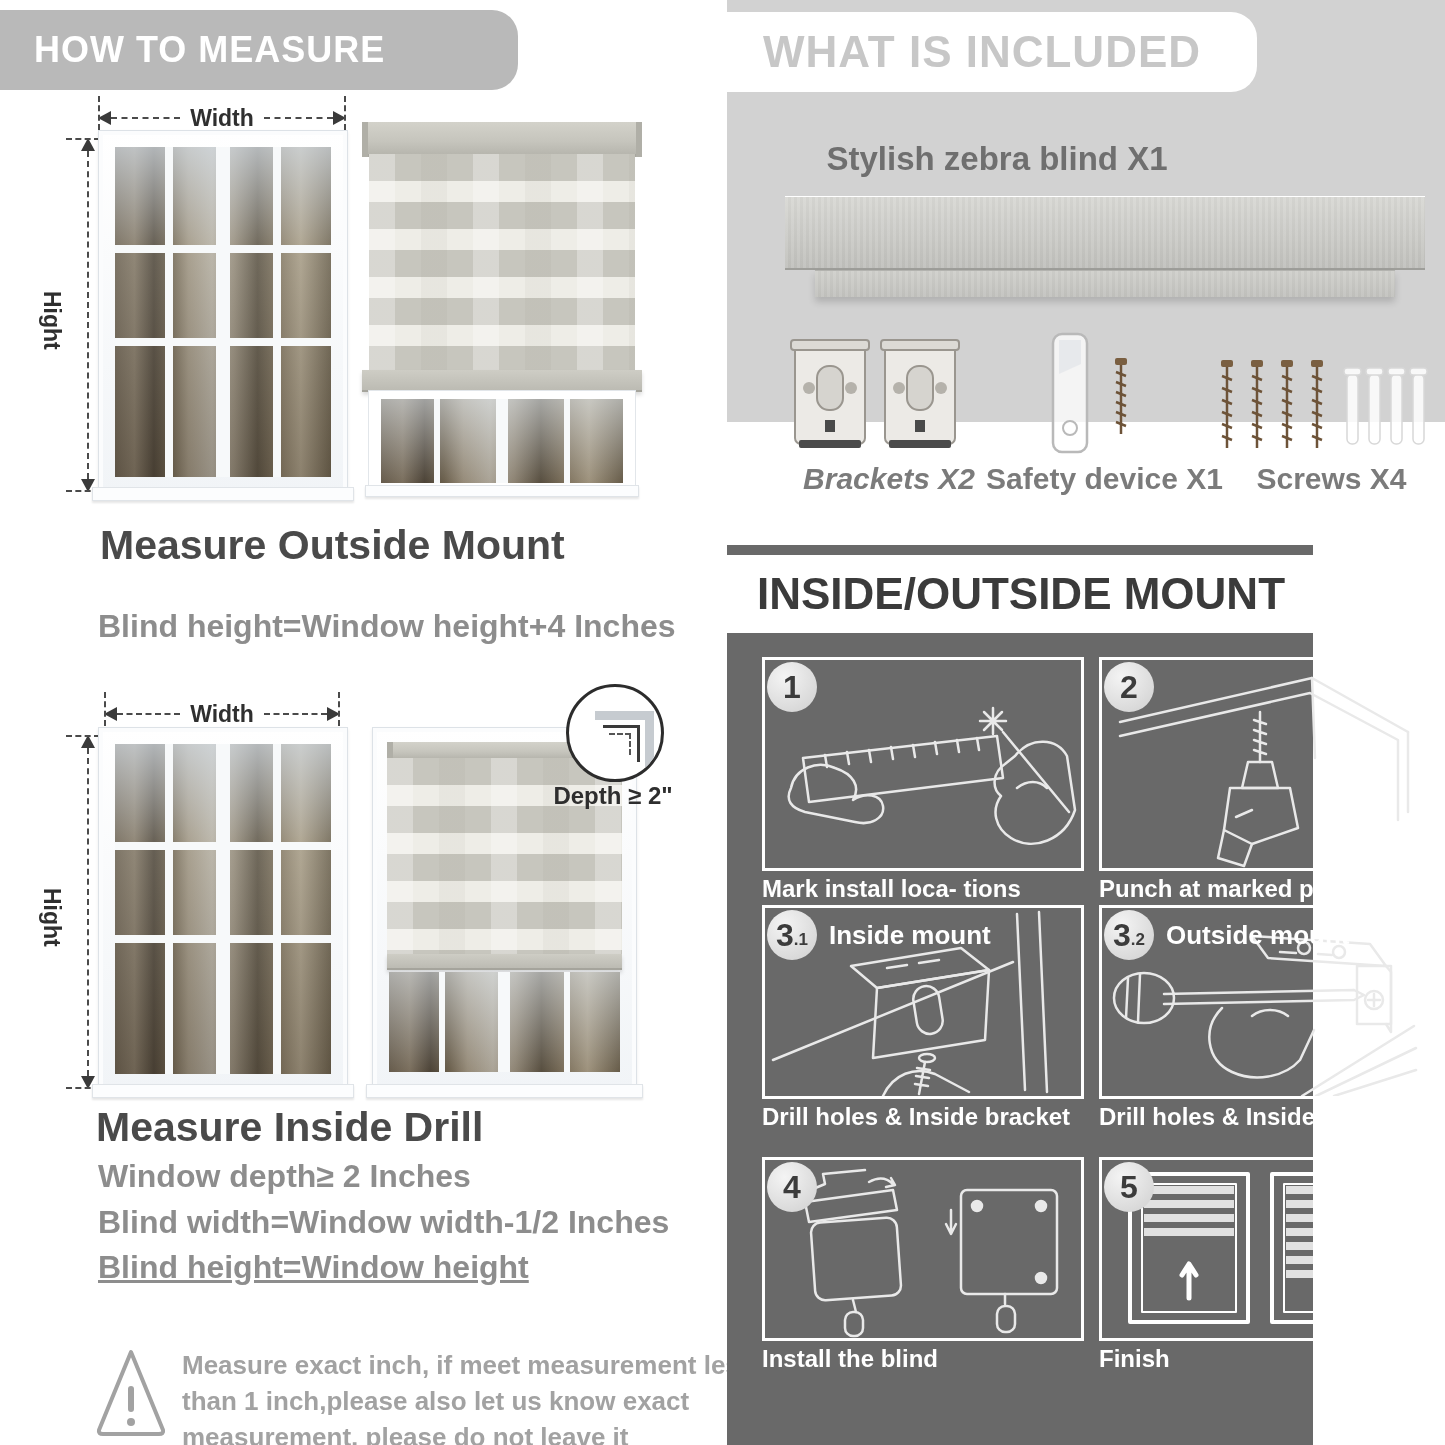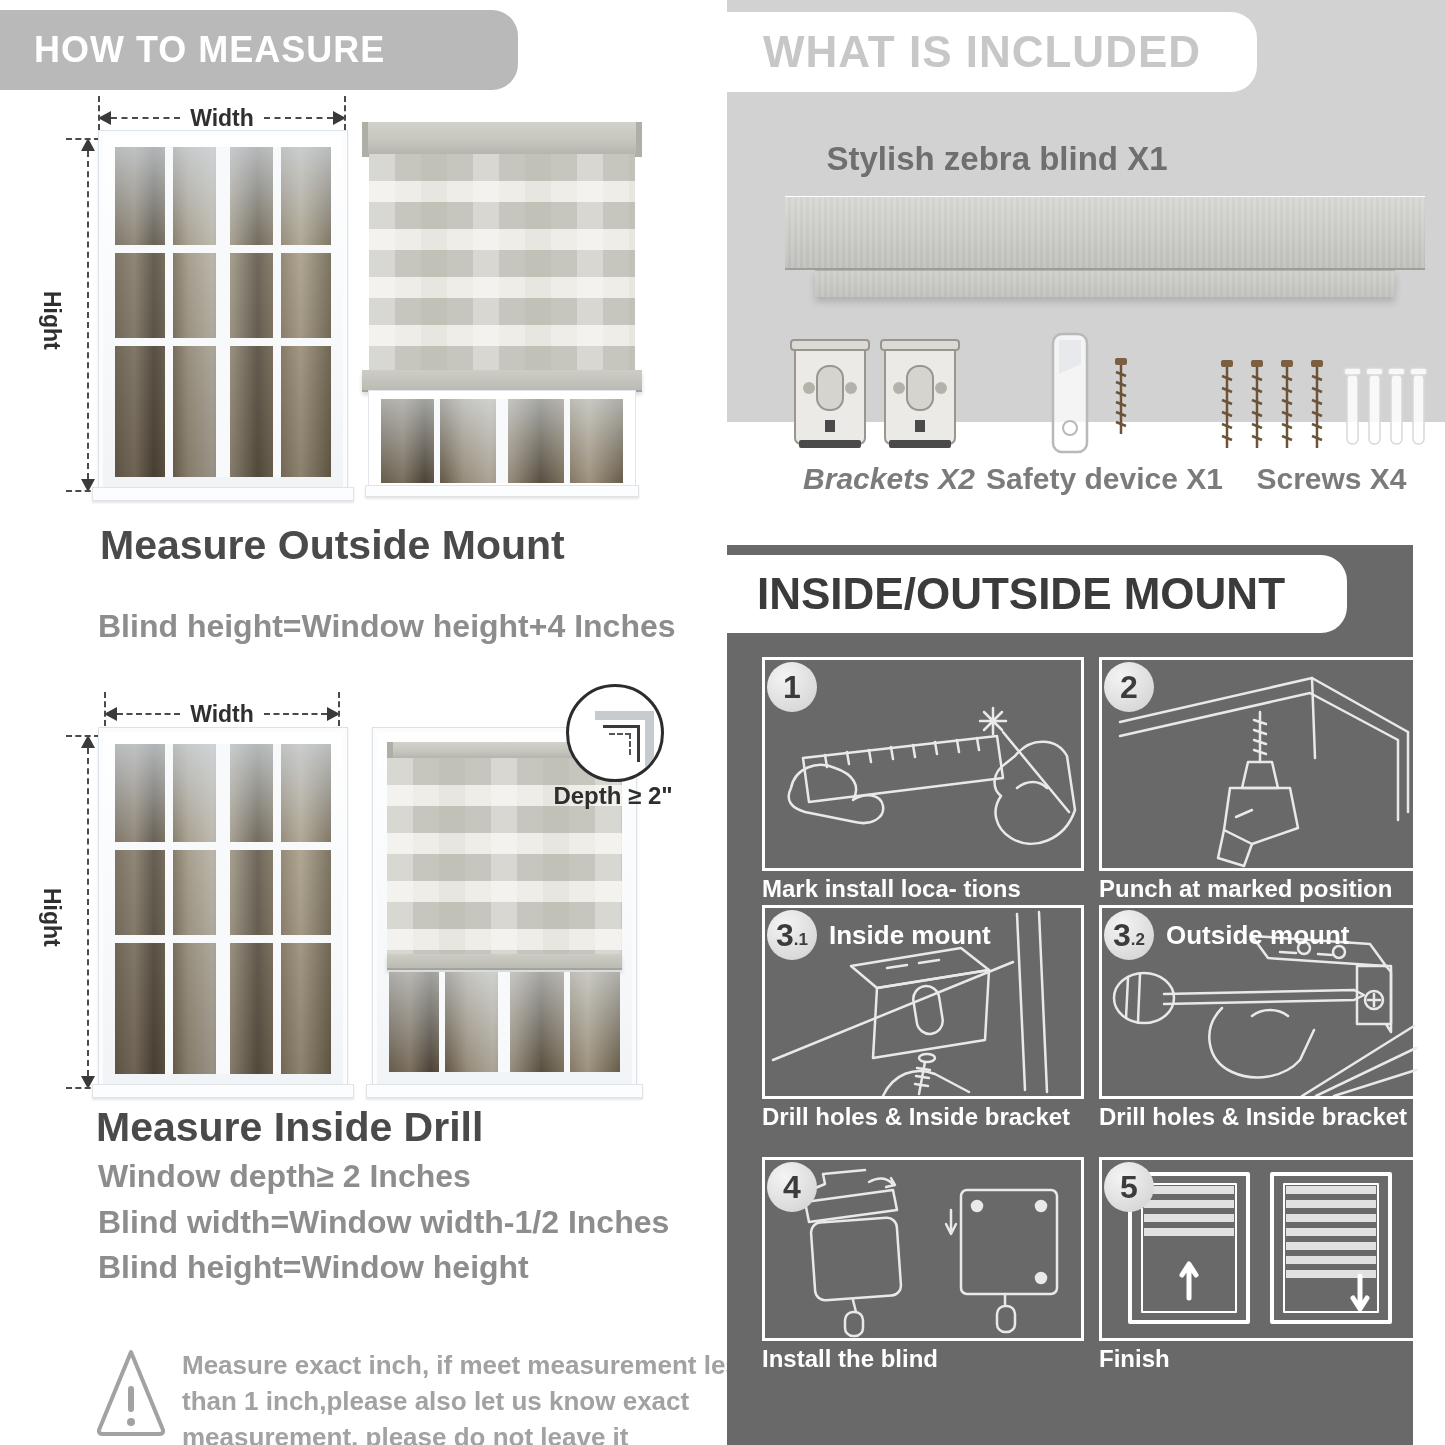--- a/index.html
+++ b/index.html
@@ -79,21 +79,21 @@
       repeating-linear-gradient(90deg, rgba(255,255,255,.07) 0 3px, rgba(0,0,0,.02) 3px 6px),
       linear-gradient(180deg,#d8d8d4 0%,#cbcbc7 55%,#c0c0bc 100%);
       border-bottom:2px solid #9e9e9a;box-shadow:0 1px 0 #ffffff inset;}
   .cassette-rail{margin:0 30px;height:26px;background:
       repeating-linear-gradient(90deg, rgba(255,255,255,.06) 0 3px, rgba(0,0,0,.02) 3px 6px),
       linear-gradient(180deg,#cfcfcb,#c2c2be);
       border-top:1px solid #b3b3af;box-shadow:0 5px 7px rgba(0,0,0,.16);}
   .item-label{font-size:30px;font-weight:bold;color:#7b7b7b;text-align:center;white-space:nowrap;}
 
   
-  .right-bottom{position:absolute;left:727px;top:545px;width:686px;height:900px;background:#696969;}
+  .right-bottom{position:absolute;left:727px;top:545px;width:586px;height:900px;background:#696969;}
   .panel{position:absolute;border:3px solid #ffffff;}
   .badge{position:absolute;left:2px;top:2px;width:50px;height:50px;border-radius:50%;
          background:radial-gradient(circle at 35% 30%, #f4f4f4, #cfcfcf);
          display:flex;align-items:center;justify-content:center;color:#3c3c3c;font-weight:bold;}
   .badge .num{font-size:32px;}
   .badge .sub{font-size:17px;margin-top:10px;}
   .panel-title{position:absolute;left:64px;top:12px;font-size:26px;font-weight:bold;color:#ffffff;white-space:nowrap;}
   .caption{position:absolute;font-size:24px;font-weight:bold;color:#ffffff;white-space:nowrap;}
   .lineart{position:absolute;inset:0;width:100%;height:100%;}
 
@@ -178,21 +178,21 @@
   <div class="abs detail-circle" style="left:566px;top:684px;">
     <div class="abs" style="left:26px;top:24px;width:50px;height:50px;border-top:9px solid #c6cbd0;border-right:9px solid #c6cbd0;"></div>
     <div class="abs" style="left:34px;top:38px;width:34px;height:34px;border-top:3px solid #3a3a3a;border-right:3px solid #3a3a3a;"></div>
     <div class="abs" style="left:40px;top:46px;width:20px;height:20px;border-top:2px dashed #555;border-right:2px dashed #555;"></div>
   </div>
   <div class="abs depth-label" style="left:548px;top:782px;width:130px;">Depth ≥ 2"</div>
 
   <div class="abs h-mount" style="left:96px;top:1104px;">Measure Inside Drill</div>
   <div class="abs l-body" style="left:98px;top:1158px;">Window depth≥ 2 Inches</div>
   <div class="abs l-body" style="left:98px;top:1204px;">Blind width=Window width-1/2 Inches</div>
-  <div class="abs l-body" style="left:98px;top:1249px;">Blind height=Window height</div>
+  <div class="abs l-body" style="left:98px;top:1249px;text-decoration:underline;">Blind height=Window height</div>
 
   <svg class="abs" style="left:95px;top:1346px;" width="72" height="92" viewBox="0 0 72 92">
     <path d="M36 6 L68 84 Q69 88 64 88 L8 88 Q3 88 4 84 Z" fill="none" stroke="#a2a2a2" stroke-width="4" stroke-linejoin="round"></path>
     <rect x="33" y="40" width="6" height="26" rx="3" fill="#a2a2a2"></rect>
     <circle cx="36" cy="76" r="4" fill="#a2a2a2"></circle>
   </svg>
   <div class="abs" style="left:182px;top:1347px;">
     <div class="note-line">Measure exact inch, if meet measurement less</div>
     <div class="note-line">than 1 inch,please also let us know exact</div>
     <div class="note-line">measurement, please do not leave it</div>

